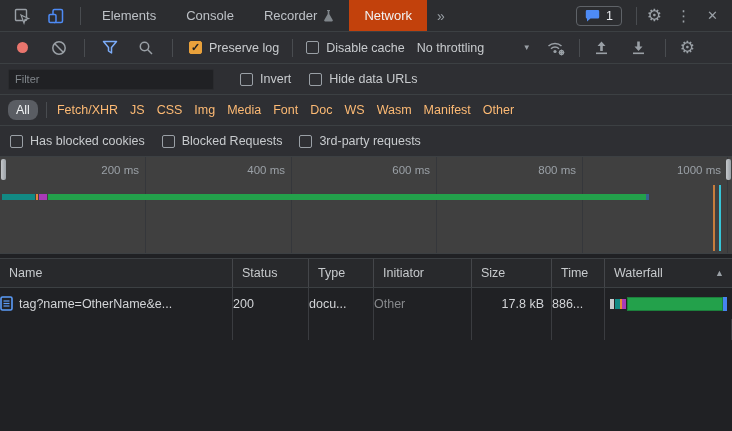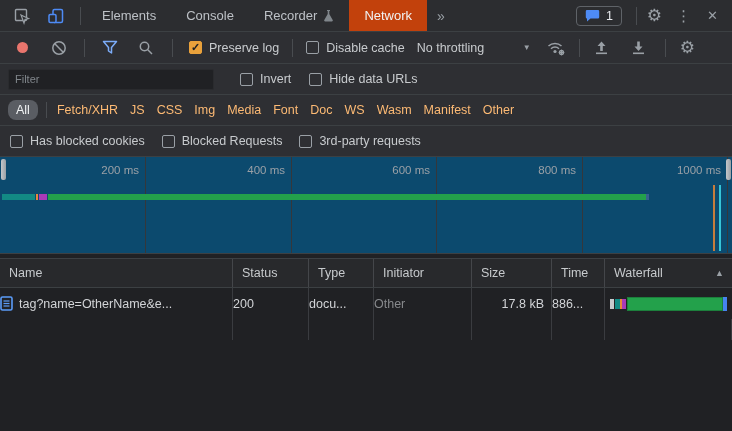--- a/index.html
+++ b/index.html
@@ -45,21 +45,21 @@
   .filter-input { width:206px; height:21px; margin-left:8px; background:#202124;
     border:1px solid #2a2b2e; border-radius:2px; color:#e8eaed; font-size:11px;
     padding:0 6px; outline:none; font-family:"Liberation Sans",sans-serif; }
   .filter-input::placeholder { color:#80868b; }
   .pill { background:#5a5d63; color:#f1f3f4; border-radius:8px; padding:3px 8px;
     margin-left:8px; cursor:pointer; }
   .type-item { color:#fdba74; cursor:pointer; white-space:nowrap; }
   .type-list { display:flex; gap:12px; margin-left:10px; align-items:center; }
 
   
-  .overview { position:relative; height:97px; background:#0c4a6e;
+  .overview { position:relative; height:97px; background:#404040;
     border-bottom:1px solid #3c4043; flex:0 0 auto; }
   .gridline { position:absolute; top:0; bottom:0; width:1px; background:#35373b; }
   .tick-label { position:absolute; top:7px; font-size:11.5px; color:#9aa0a6; }
   .handle { position:absolute; top:2px; width:5px; height:21px; border-radius:2px;
     background:linear-gradient(90deg,#c4c7ca,#9aa0a6); cursor:ew-resize; }
   .mini-seg { position:absolute; top:37px; height:6px; }
   .event-line { position:absolute; top:28px; bottom:2px; width:2px; }
 
   
   .tbl-spacer { height:4px; background:#202124; flex:0 0 auto; }

